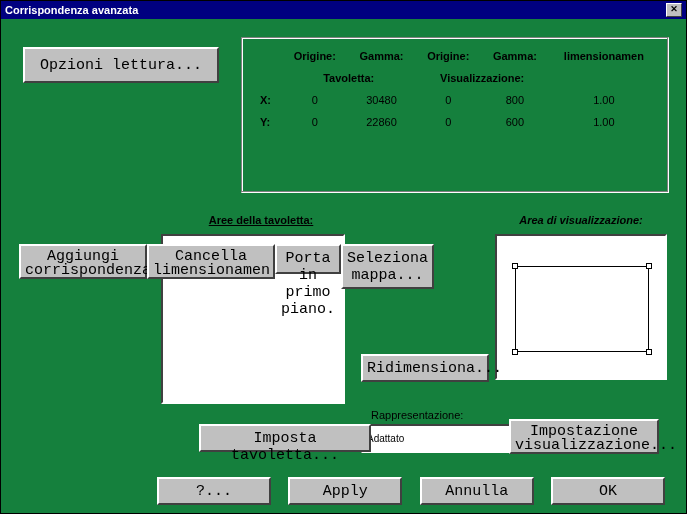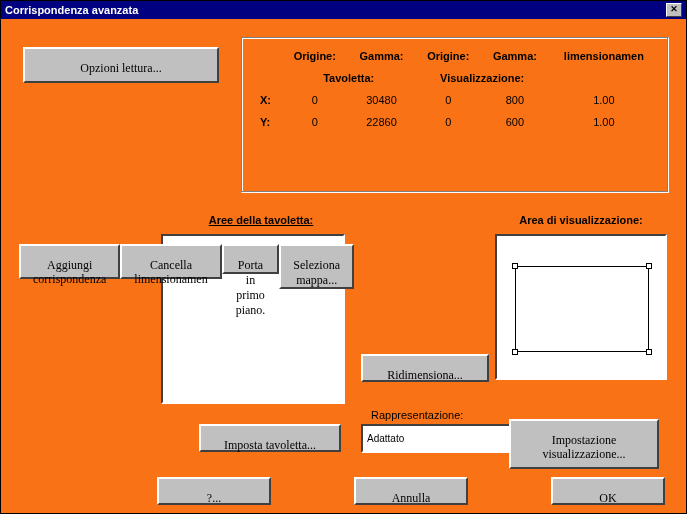--- a/index.html
+++ b/index.html
@@ -9,21 +9,21 @@
   font-family: "MS Sans Serif", Tahoma, sans-serif;
   font-size: 11px;
   background: #fff;
   width: 691px;
   height: 518px;
 }
 .window {
   width: 687px;
   height: 514px;
   border: 1px solid #000;
-  background: #f97316;
+  background: #15803d;
   position: relative;
 }
 .titlebar {
   height: 18px;
   background: #000080;
   color: #fff;
   font-weight: bold;
   padding: 2px 4px;
   display: flex;
   align-items: center;
@@ -46,25 +46,25 @@
 }
 .client { position: relative; padding: 0; }
 
 .btn {
   background: #c0c0c0;
   border: 2px solid;
   border-top-color: #fff;
   border-left-color: #fff;
   border-right-color: #404040;
   border-bottom-color: #404040;
-  font-family: Liberation Serif, serif;
-  font-size: 12px;
+  font-family: Liberation Mono, monospace;
+  font-size: 15px;
   text-align: center;
   cursor: pointer;
-  padding: 12px;
+  padding: 4px;
 }
 
 .groupbox {
   position: absolute;
   border: 1px solid #808080;
   border-right-color: #fff;
   border-bottom-color: #fff;
   box-shadow: inset -1px -1px 0 #808080, inset 1px 1px 0 #fff;
 }
 
@@ -135,26 +135,26 @@
 
 #col-label   { position:absolute; left:18px;  top:225px; width:128px; height:209px; display:flex; flex-direction:row; justify-content:space-between; }
 #col-label .btn { width:128px; }
 
 #aree-label  { left:160px; top:195px; width:200px; text-align:center; font-weight:bold;text-decoration:underline; }
 #aree-list   { position:absolute; left:160px; top:215px; width:184px; height:170px; }
 
 #ridim-btn   { position:absolute; left:360px; top:335px; width:128px; height:28px; }
 #rappr-label { left:370px; top:390px; }
 #rappr-select{ left:360px; top:405px; width:226px; }
-#imposta-btn { position:absolute; left:198px; top:405px; width:142px; height:28px; }
-
-#area-viz-label { left:480px; top:195px; width:200px; text-align:center; font-weight:bold; }
+#imposta-btn { position:absolute; left:198px; top:405px; width:172px; height:28px; }
+
+#area-viz-label { left:480px; top:195px; width:200px; text-align:center; font-weight:bold;font-style:italic; }
 #area-viz-box   { position:absolute; left:494px; top:215px; width:172px; height:146px; }
 
-#imp-viz-btn { position:absolute; left:508px; top:400px; width:150px; height:50px; line-height:14px; }
+#imp-viz-btn { position:absolute; left:508px; top:400px; width:150px; height:35px; line-height:14px; }
 
 #bottom-row { position:absolute; left:156px; top:458px; width:508px; height:30px; display:flex; justify-content:space-between; }
 #bottom-row .btn { width:114px; height:28px; }
 
 .viz-rect {
   position:absolute;
   left:18px; top:30px;
   width:134px; height:86px;
   border:1px solid #000;
 }
@@ -237,17 +237,18 @@
       <span>Adattato</span>
       <div class="arrow"></div>
     </div>
 
     <button id="imposta-btn" class="btn">Imposta tavoletta...</button>
     <button id="imp-viz-btn" class="btn" style="white-space:pre-line;">Impostazione
 visualizzazione...</button>
 
     <div id="bottom-row">
       <button class="btn">?...</button>
+      <button class="btn">Apply</button>
       <button class="btn">Annulla</button>
       <button class="btn">OK</button>
     </div>
   </div>
 </div>
 
 </body></html>

